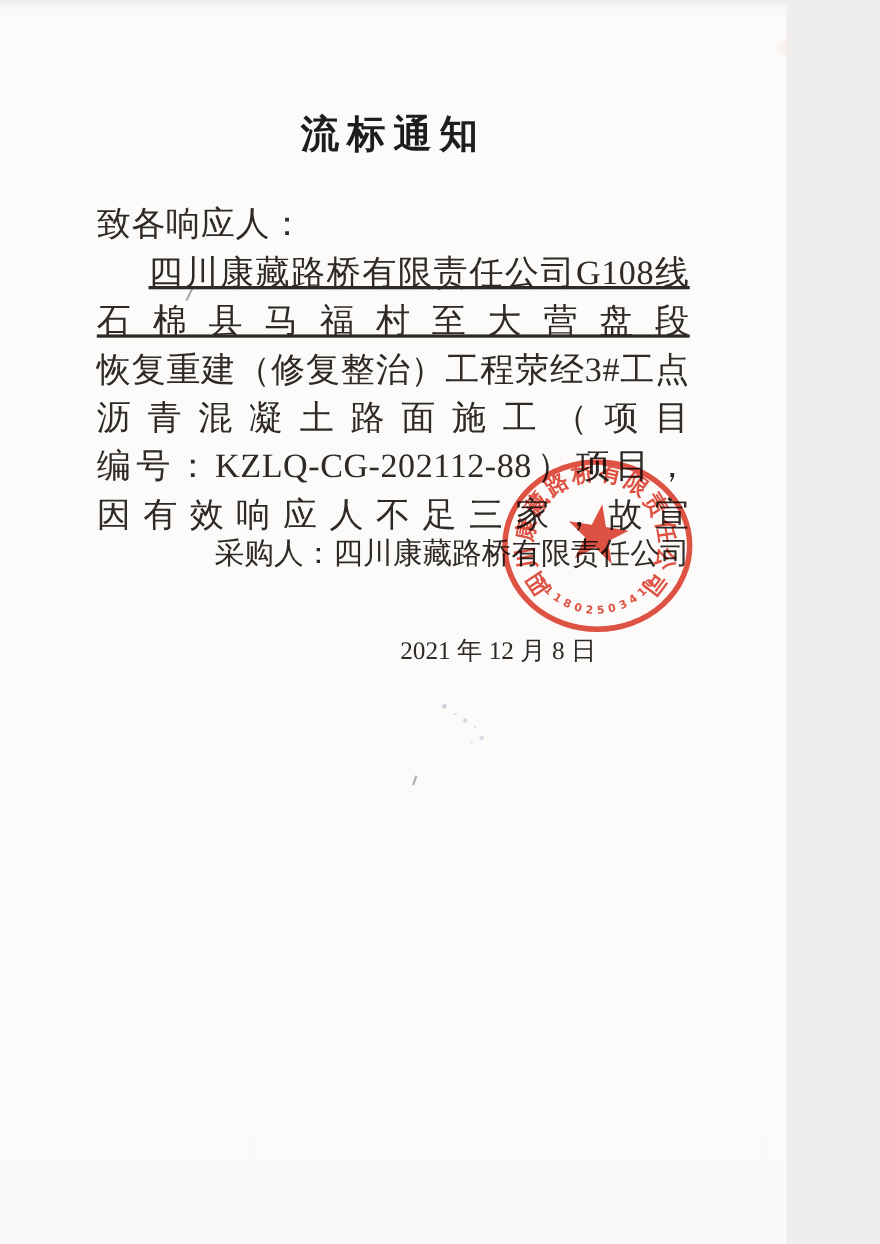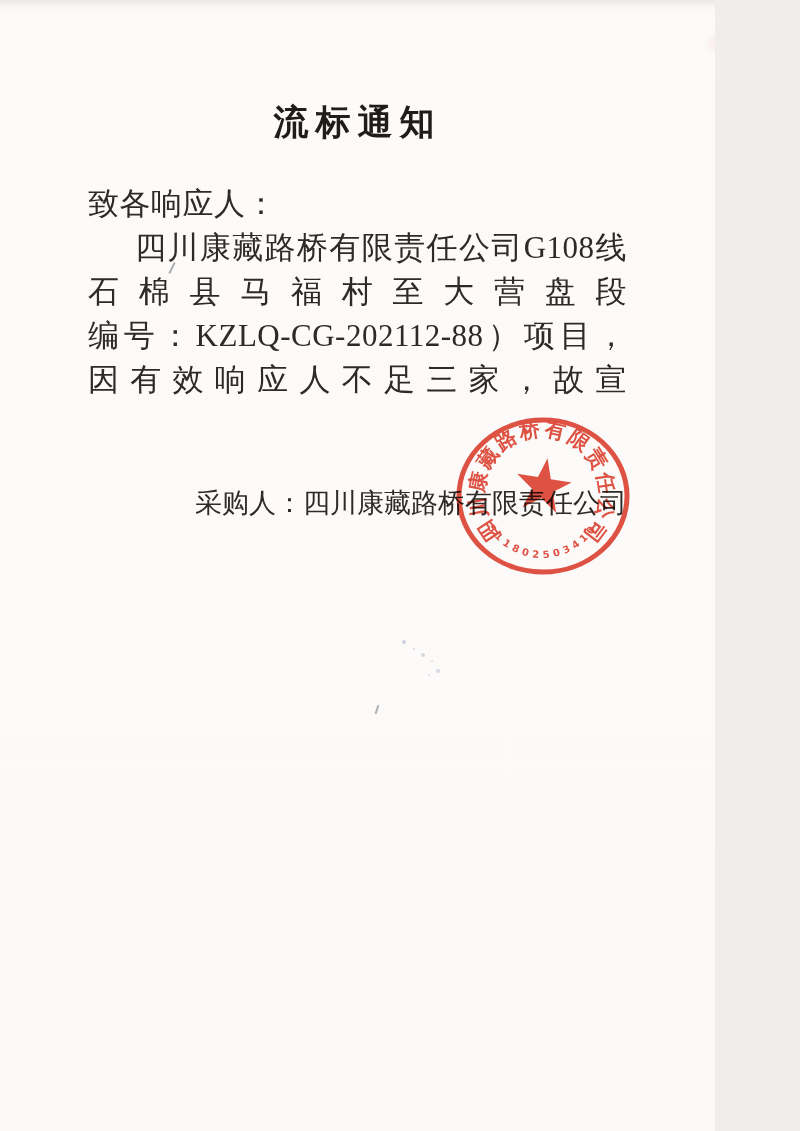--- a/index.html
+++ b/index.html
@@ -27,21 +27,21 @@
   }
   .content {
     position: absolute;
     left: 88px; right: 88px; top: 182px;
     font-size: 31px;
     line-height: 44px;
     letter-spacing: 0.5px;
   }
   .line { min-height: 44px; }
   .just { text-align: justify; text-align-last: justify; }
-  .indent { text-indent: 47px; }
+  .indent { text-indent: 47px; text-decoration: underline; }
   .signature {
     position: absolute;
     top: 488px; right: 88px;
     font-size: 27px;
     line-height: 30px;
     white-space: nowrap;
     color: #2d2a27;
   }
   .date {
     position: absolute;
@@ -106,25 +106,27 @@
 </head>
 <body>
 
 <div class="page">
 
   <h1 class="title">流标通知</h1>
 
   <div class="content">
     <div class="line">致各响应人：</div>
     <div class="line just indent">四川康藏路桥有限责任公司G108线石棉县马福村至大营盘段</div>
+    <div class="line just">恢复重建（修复整治）工程荥经3#工点沥青混凝土路面施工（项目</div>
     <div class="line just">编号：KZLQ-CG-202112-88）项目，因有效响应人不足三家，故宣</div>
   </div>
 
   <div class="signature">采购人：四川康藏路桥有限责任公司</div>
 
+  <div class="date">2021 年 12 月 8 日</div>
 
   <svg class="seal" viewBox="-110 -110 220 220" aria-hidden="true">
     <defs>
       <path id="sealTopArc" d="M -41 41 A 58 58 0 1 1 41 41" fill="none"></path>
       <path id="sealBottomArc" d="M -55.4 32 A 64 64 0 0 0 55.4 32" fill="none"></path>
     </defs>
     <ellipse cx="1" cy="2" rx="84" ry="76" fill="none" stroke-width="5" stroke="#dd3b2b"></ellipse>
     <text class="seal-company-text" fill="#dd3b2b">
       <textPath href="#sealTopArc" startOffset="0">四川康藏路桥有限责任公司</textPath>
     </text>

